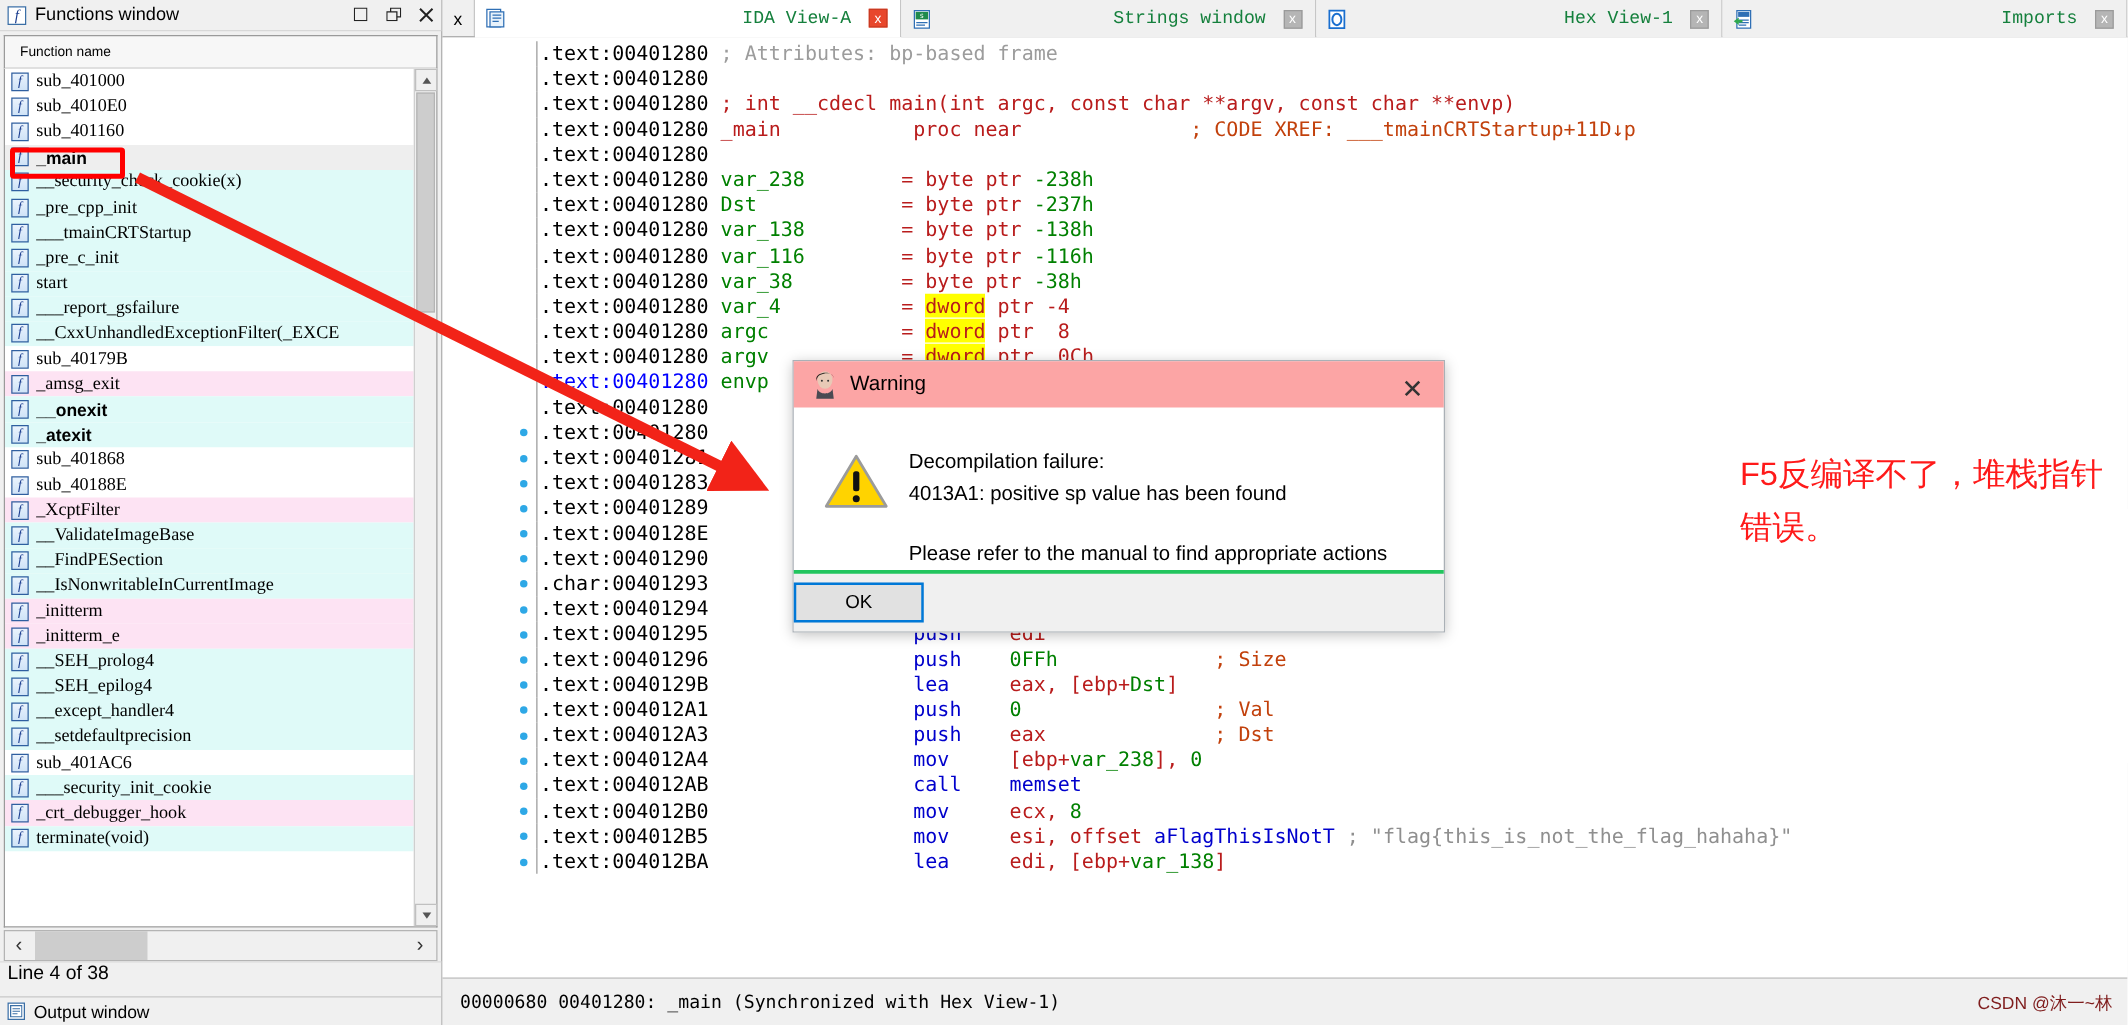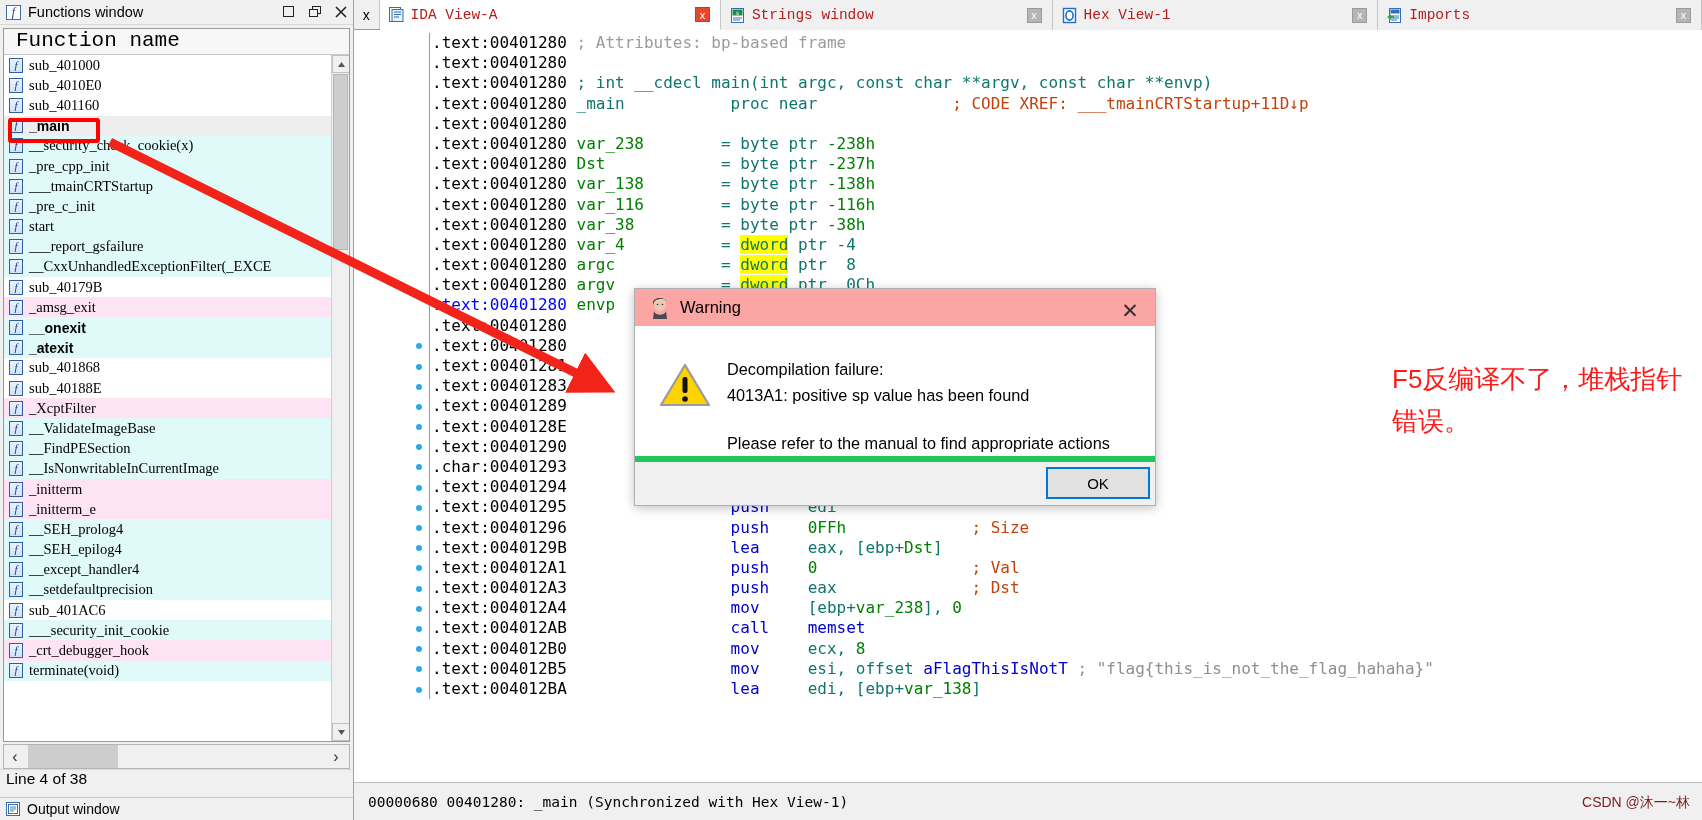--- a/index.html
+++ b/index.html
@@ -30,23 +30,23 @@
     flex: none;
   }
   #fw-title { font-size: 14.5px; color: #000; font-family: "Liberation Sans", sans-serif; }
   #fw-btns { position: absolute; right: 4px; top: 3px; display: flex; gap: 9px; }
   .fw-btn { width: 17px; height: 17px; display: flex; align-items: center; justify-content: center;
             font-size: 13px; color: #222; cursor: default; }
   .fw-btn svg { display:block; }
 
   #fw-header {
     height: 27px; background: #f7f7f7; border-bottom: 1px solid #c8c8c8;
-    display:flex; padding-left:12px;
-    font-size: 21px; color:#000;
-    margin: 3px 3px 0 3px; border-top:1px solid #9a9a9a; border-left:1px solid #9a9a9a; border-right:1px solid #9a9a9a;font-family:Liberation Mono, monospace;
+    display:flex; align-items:center; padding-left:12px;
+    font-size: 11px; color:#000;
+    margin: 3px 3px 0 3px; border-top:1px solid #9a9a9a; border-left:1px solid #9a9a9a; border-right:1px solid #9a9a9a;
   }
   #fw-list-wrap {
     position:absolute; left:3px; top:55px; right:3px; bottom:78px;
     border:1px solid #9a9a9a; border-top:none; background:#fff; overflow:hidden;
   }
   #fw-list { position:absolute; left:0; top:0; right:18px; bottom:0; overflow:hidden; }
   .fn-row {
     height: 20.2px; display:flex; align-items:center; font-size: 14.5px;
     font-family: "Liberation Serif", serif; color: #000; padding-left: 2px; white-space: nowrap;
   }
@@ -103,22 +103,22 @@
     background:#f0f0f0; border-bottom:1px solid #9a9a9a;
     display:flex; align-items:stretch;
   }
   .tab {
     display:flex; align-items:center; height:30px; position:relative;
     border-right:1px solid #c6c6c6; padding:0 10px 0 8px; background:#f0f0f0;
   }
   .tab.active { background:#ffffff; border-bottom: 1px solid #ffffff; }
   .tab .ticon { width:17px; height:17px; flex:none; margin-right:6px; }
   .tab .tlabel {
-    font-family:"Liberation Mono", monospace; font-size:14.5px; color:#b91c1c;
-    white-space:nowrap; text-align:left;
+    font-family:"Liberation Mono", monospace; font-size:14.5px; color:#15803d;
+    white-space:nowrap; text-align:right;
   }
   .tab .tclose {
     width:15px;height:15px;margin-left:14px;flex:none;
     display:flex;align-items:center;justify-content:center;
     font-size:11px; font-family:"Liberation Sans",sans-serif; color:#fff;
     background:#b5b5b5; border:1px solid #9a9a9a;
   }
   .tab.active .tclose { background:#e8472c; border:1px solid #c93a22; }
   #tab-close-left {
     width:26px; display:flex; align-items:center; justify-content:center;
@@ -139,21 +139,21 @@
   .dl .bp {
     position:absolute; left:62px; top:7.5px; width:6px; height:6px;
     border-radius:50%; background:#2ea8e6;
   }
   .dl .gut { position:absolute; left:75px; top:0; bottom:0; width:1px; background:#9a9a9a; }
   .dl .body { padding-left:16px; display:inline-block; }
   .addr { color:#000; }
   .addr.hl { color:#0000ff; }
   .cmt { color:#9c9c9c; }
   .cmt2 { color:#c2410c;text-align:right; }
-  .kw  { color:#0f766e;margin-top:40px; }
+  .kw  { color:#b91c1c;margin-top:40px; }
   .grn { color:#008000; }
   .blu { color:#0000cc; }
   .yel { background:#ffff00; }
   .mn  { color:#0000cc; }
   .str { color:#8f8f8f; }
 
   
   #disasm-status {
     position:absolute; left:354px; bottom:0; right:0; height:38px;
     background:#f0f0f0; border-top:1px solid #c0c0c0;
@@ -181,22 +181,22 @@
   #warn-close {
     position:absolute; right:8px; top:8px; width:34px; height:28px;
     display:flex; align-items:center; justify-content:center; font-size:21px; color:#333;
   }
   #warn-body { flex:1; display:flex; padding: 8px 20px 0 24px; }
   #warn-body .tri { width:52px; flex:none; padding-top:28px; }
   #warn-body .msgs { padding-left:16px; padding-top:22px; }
   #warn-body .msgs p { margin:0; font-size:16.3px; color:#000; line-height:26px; }
   #warn-body .msgs p.spacer { height:22px; }
   #warn-footer {
-    height:58px; background:#f0f0f0; border-top:6px solid #22c55e;
-    display:flex; align-items:center; justify-content:flex-end; padding-right:5px;
+    height:58px; background:#f0f0f0; border-top:3px solid #22c55e;
+    display:flex; align-items:center; justify-content:flex-start; padding-right:18px;
   }
   #warn-ok {
     width:104px; height:32px; background:#e1e1e1; border:2px solid #0078d7;
     font-size:15px; color:#000; display:flex; align-items:center; justify-content:center;
   }
 
   
   #annot-text {
     position:absolute; left:1392px; top:358px; width:300px;
     font-size:26px; line-height:42px; color:#ff1a1a;

